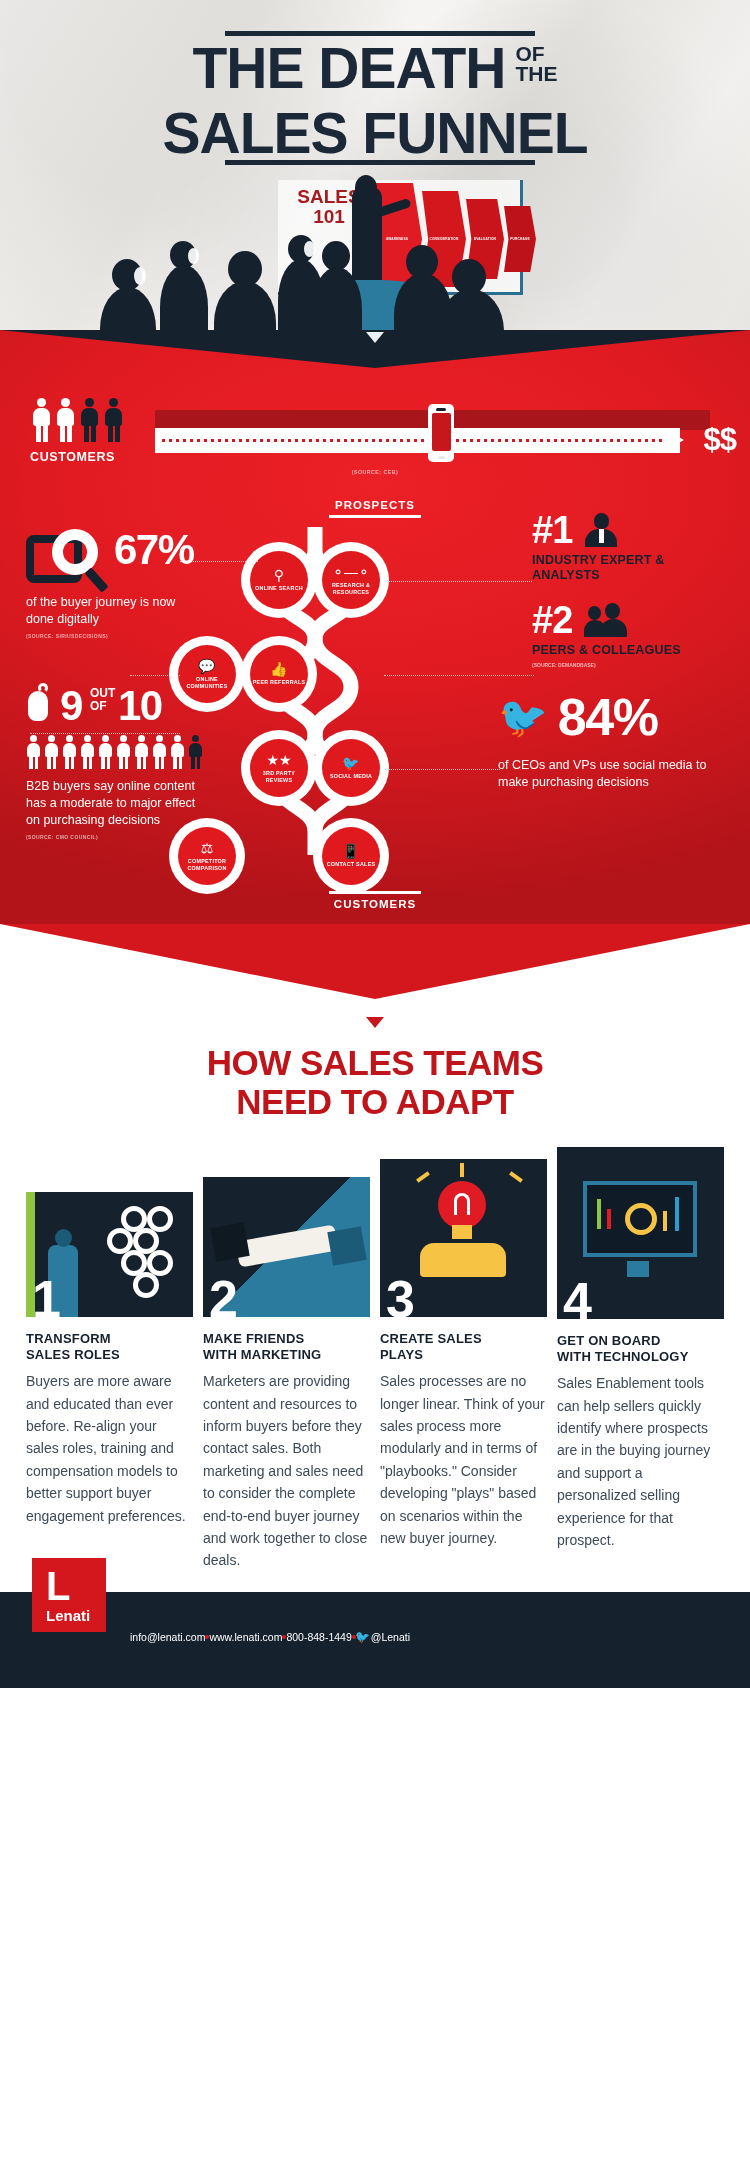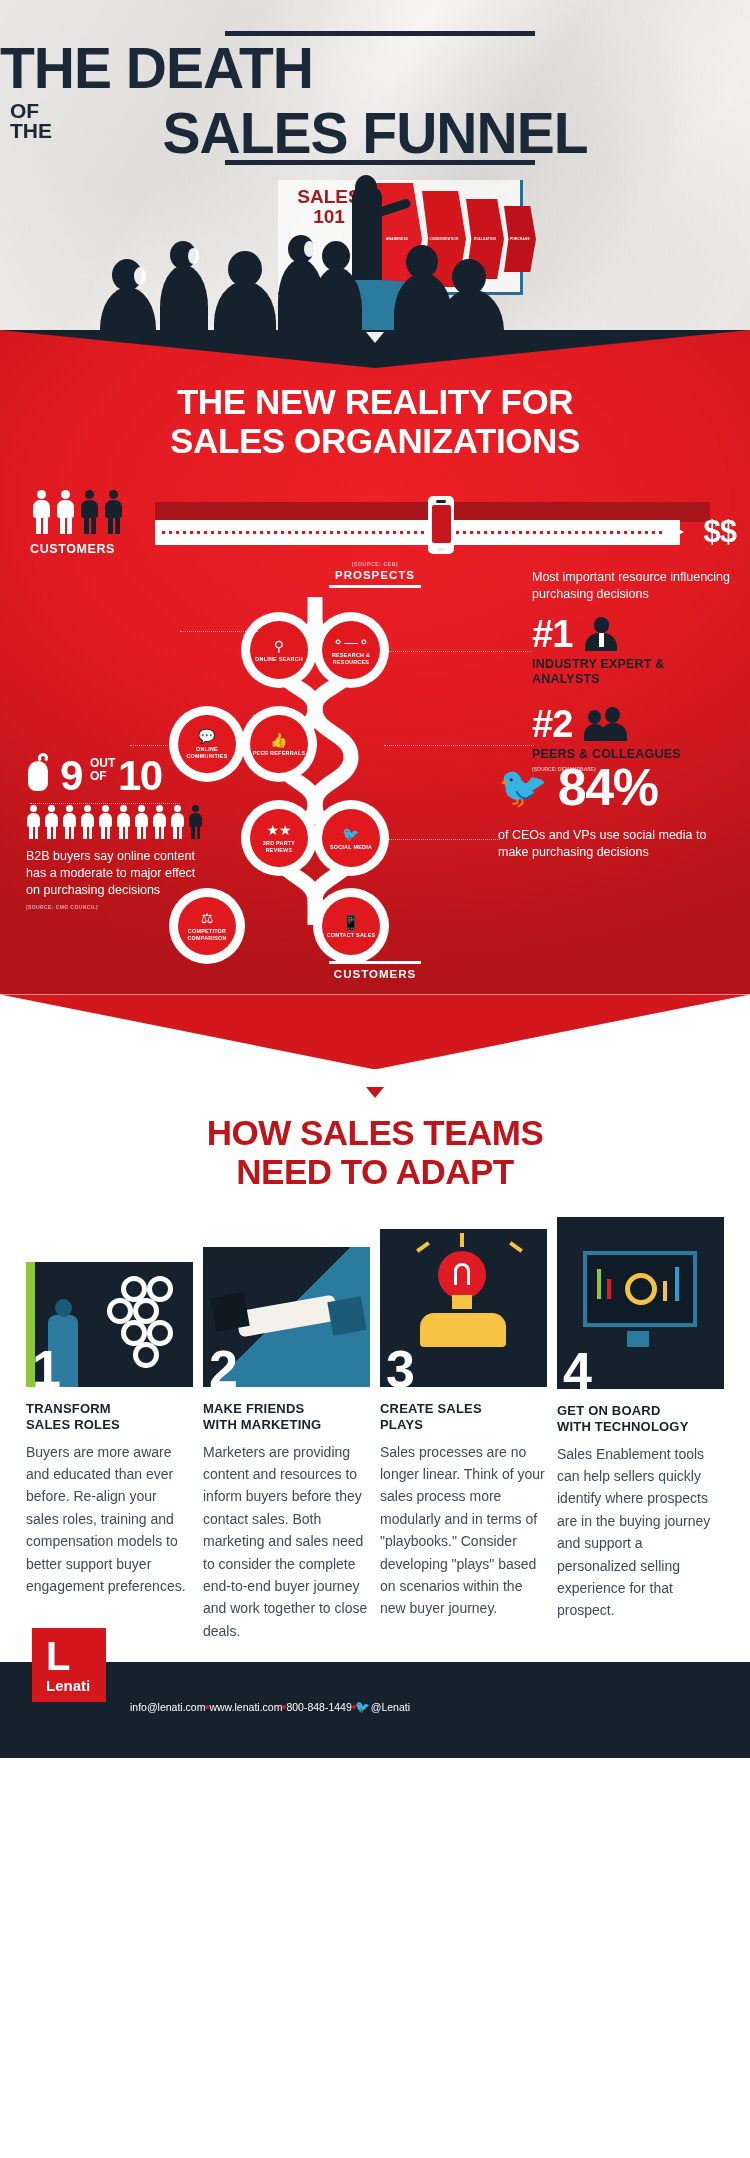--- a/index.html
+++ b/index.html
@@ -26,21 +26,21 @@
   .rule-top {
     position: absolute; left: 225px; top: 31px; width: 310px; height: 5px;
     background: #1b2838;
   }
   .rule-mid {
     position: absolute; left: 225px; top: 160px; width: 310px; height: 5px;
     background: #1b2838;
   }
   .title-row {
     position: absolute; left: 0; top: 40px; width: 750px;
-    display: flex; align-items: flex-start; justify-content: center; flex-direction: column;
+    display: flex; align-items: flex-start; justify-content: center;
   }
   .t-death {
     font-size: 57px; font-weight: bold; letter-spacing: -1px;
     color: #1b2838; line-height: 1; white-space: nowrap;
   }
   .t-ofthe {
     font-size: 21px; font-weight: bold; color: #1b2838;
     line-height: 0.95; margin-left: 10px; margin-top: 4px; text-align: left;
   }
   .t-funnel {
@@ -199,21 +199,21 @@
     text-align: center; color: #fff; font-size: 14px; line-height: 1.45;
     margin-top: 14px; padding: 0 130px;
   }
   .slider-cap b { font-weight: bold; }
   .src {
     text-align: center; color: rgba(255,255,255,0.62); font-size: 5.2px;
     letter-spacing: .5px; margin-top: 5px; font-weight: bold;
   }
 
   
-  .journey { position: relative; height: 400px; margin-top: 2px; }
+  .journey { position: relative; height: 400px; margin-top: 24px; }
 
   .jlabel {
     position: absolute; left: 50%; transform: translateX(-50%);
     color: #fff; font-size: 11.5px; font-weight: bold; letter-spacing: 1px;
     text-align: center;
   }
   .jlabel .ln { display:block; width: 92px; height: 2.5px; background:#fff; margin: 4px auto 0; }
   .jlabel.bottom .ln { margin: 0 auto 4px; }
 
   .path-svg { position: absolute; left: 155px; top: 22px; }
@@ -428,24 +428,20 @@
       <div class="head" style="left:452px;top:84px;width:34px;height:36px;"></div>
       <div class="person" style="left:438px;top:114px;width:66px;height:44px;"></div>
     </div>
   </div>
 
 
   <div class="red">
     <div class="red-top-wedge"></div>
     <div class="caret-white"></div>
 
-    <div class="h2">
-      <div>THE NEW REALITY FOR</div>
-      <div>SALES ORGANIZATIONS</div>
-    </div>
 
     <div class="slider-wrap">
       <div class="cust-figs">
         <div class="fig w" style="left:0px;">
             <i class="h"></i>
             <i class="b"></i>
             <i class="l1"></i>
             <i class="l2"></i>
           </div>
         <div class="fig w" style="left:24px;">
@@ -532,20 +528,30 @@
       <div class="node" style="left:322px;top:328px;">
         <div class="nic">📱</div>
         <div class="nlb">CONTACT SALES</div>
       </div>
 
       <div class="jlabel bottom" style="top:392px;">
         <span class="ln"></span>
         <span>CUSTOMERS</span>
       </div>
 
+      <div class="lstat" style="left:26px;top:28px;width:180px;">
+        <div style="position:relative;height:58px;">
+          <div class="tabletshape" style="left:0px;top:8px;"></div>
+          <div class="ring" style="left:26px;top:2px;"></div>
+          <div class="mag-handle" style="left:66px;top:40px;"></div>
+          <div class="big-pct" style="position:absolute;left:88px;top:2px;">67%</div>
+        </div>
+        <p>of the buyer journey is now done digitally</p>
+        <div class="srcs">(SOURCE: SIRIUSDECISIONS)</div>
+      </div>
 
       <div class="lstat" style="left:26px;top:186px;width:185px;">
         <div style="position:relative;height:48px;">
           <div style="position:absolute;left:2px;top:6px;width:20px;height:30px;background:#fff;border-radius:10px 10px 8px 8px;"></div>
           <div style="position:absolute;left:12px;top:-2px;width:10px;height:10px;border:3px solid #fff;border-radius:50%;border-bottom-color:transparent;"></div>
           <div class="big-pct" style="position:absolute;left:34px;top:0;">9</div>
           <div style="position:absolute;left:64px;top:2px;font-size:12px;font-weight:bold;color:#fff;line-height:1.05;">
             <div>OUT</div>
             <div>OF</div>
           </div>
@@ -611,21 +617,20 @@
               <i class="b"></i>
               <i class="l1"></i>
               <i class="l2"></i>
             </div>
         </div>
         <p>B2B buyers say online content has a moderate to major effect on purchasing decisions</p>
         <div class="srcs">(SOURCE: CMO COUNCIL)</div>
       </div>
 
       <div class="rstat" style="left:532px;top:0px;width:200px;">
-        <div class="intro">Most important resource influencing purchasing decisions</div>
         <div style="margin-top:12px;">
           <span class="rank">#1</span>
           <span class="avatar1"><i class="hd"></i><i class="bd"></i><i class="tie"></i></span>
         </div>
         <div class="rank-lbl">INDUSTRY EXPERT &amp; ANALYSTS</div>
         <div style="margin-top:18px;">
           <span class="rank">#2</span>
           <span class="avatar2"><i class="hd1"></i><i class="bd1"></i><i class="hd2"></i><i class="bd2"></i></span>
         </div>
         <div class="rank-lbl">PEERS &amp; COLLEAGUES</div>

